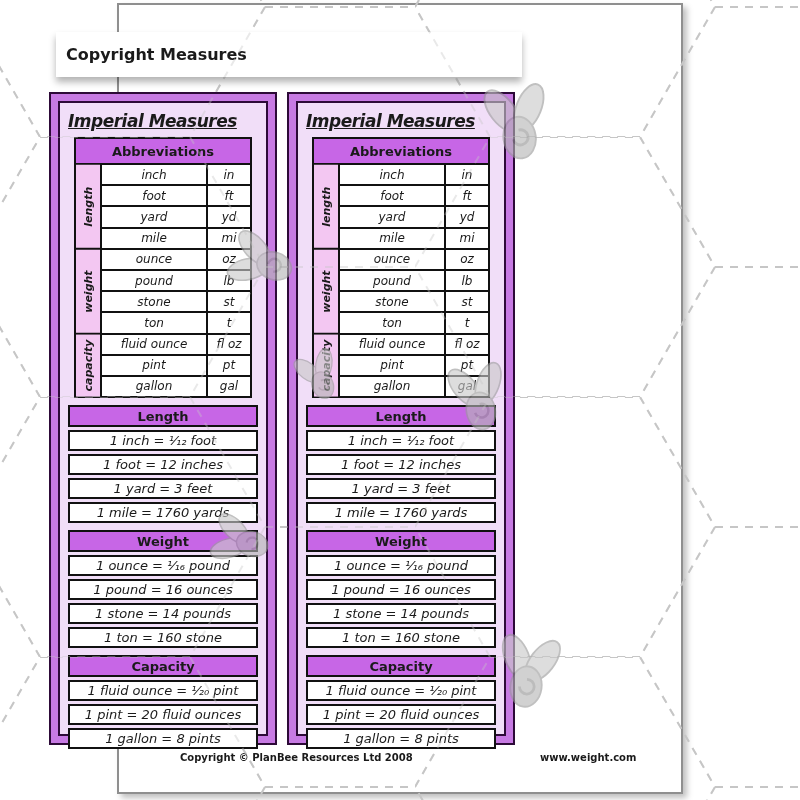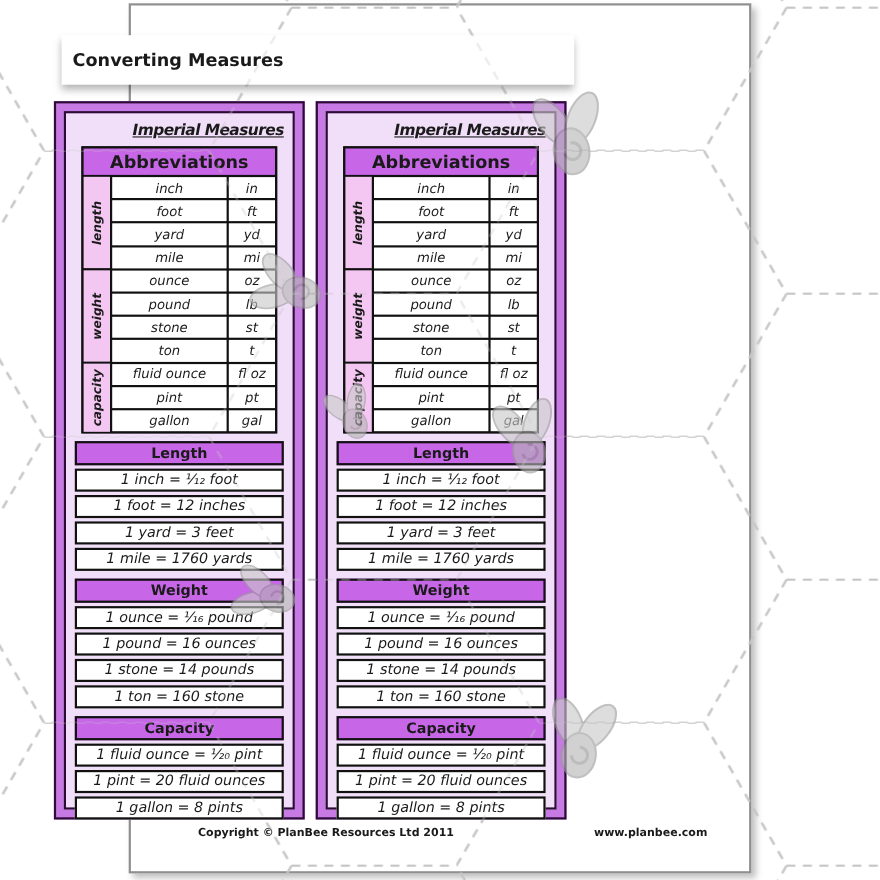--- a/index.html
+++ b/index.html
@@ -24,32 +24,32 @@
   .header-strip .h-title { font-size:16px; font-weight:bold; letter-spacing:0px; }
 
   
   .card { position:absolute; top:92px; width:228px; height:653px;
     background:#c77ae3; border:2px solid #2d0a38; padding:7px; z-index:5; }
   .card.left  { left:49px; }
   .card.right { left:287px; }
   .card-inner { width:100%; height:100%; background:#f1def8;
     border:2px solid #2d0a38; padding:4px 8px; }
 
-  .card-title { text-align:right; font-size:14px; font-weight:bold;
+  .card-title { text-align:left; font-size:17px; font-weight:bold;
     font-style:italic; text-decoration:underline; margin:4px 0 6px 0;
     letter-spacing:-0.5px; }
 
   
   .abbr { display:grid; width:178px; margin:0 auto;
     grid-template-columns:24px 104px 42px;
     grid-template-rows:24px repeat(11, 19.2px);
     background:#111111; gap:2px; border:2px solid #111111; }
   .abbr .hdr { grid-column:1 / -1; grid-row:1; background:#c766e6;
     display:flex; align-items:center; justify-content:center;
-    font-size:16px; font-weight:bold; }
+    font-size:13px; font-weight:bold; }
   .abbr .cat { background:#f3c7f2; display:flex; align-items:center;
     justify-content:center; writing-mode:vertical-rl;
     transform:rotate(180deg); font-size:11px; font-weight:bold;
     font-style:italic; }
   .abbr .cell { background:#ffffff; display:flex; align-items:center;
     justify-content:center; font-size:12px; font-style:italic; }
 
   
   .sec { margin-top:7px; }
   .sec .sec-hdr { border:2px solid #111111; background:#c766e6; height:22px;
@@ -88,21 +88,21 @@
     </defs>
   </svg>
 
   <div class="page"></div>
 
   <svg class="hex-layer" width="800" height="800">
     <rect x="0" y="0" width="800" height="800" fill="url(#hexes)"></rect>
   </svg>
 
   <div class="header-strip">
-    <span class="h-title">Converting Measures</span>
+    <span class="h-title">Copyright Measures</span>
   </div>
 
   <div class="card left">
     <div class="card-inner">
       <div class="card-title">Imperial Measures</div>
 
       <div class="abbr">
         <div class="hdr">Abbreviations</div>
         <div class="cat" style="grid-column:1; grid-row:2 / span 4">length</div>
         <div class="cat" style="grid-column:1; grid-row:6 / span 4">weight</div>
@@ -232,16 +232,16 @@
       <use href="#bee-shape"></use>
     </svg>
   <svg class="bee" viewBox="0 0 100 100" style="left:482px; top:626px; width:92px; height:92px; transform:rotate(8deg);">
       <use href="#bee-shape"></use>
     </svg>
 
   <svg class="hex-layer over" width="800" height="800">
     <rect x="0" y="0" width="800" height="800" fill="url(#hexes)"></rect>
   </svg>
 
-  <span class="footer-copy" style="z-index:6; position:absolute; left:180px; top:752px;">Copyright © PlanBee Resources Ltd 2011</span>
-  <span class="footer-site" style="z-index:6; position:absolute; left:540px; top:752px; right:auto;">www.planbee.com</span>
+  <span class="footer-copy" style="z-index:6; position:absolute; left:180px; top:752px;">Copyright © PlanBee Resources Ltd 2008</span>
+  <span class="footer-site" style="z-index:6; position:absolute; left:540px; top:752px; right:auto;">www.weight.com</span>
 
 </div>
 
 </body></html>

